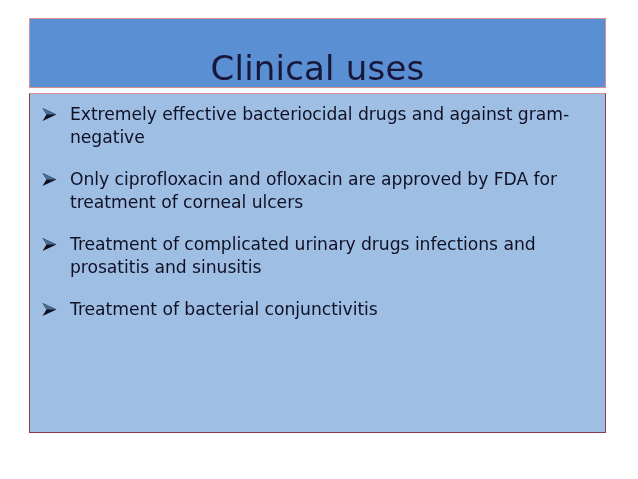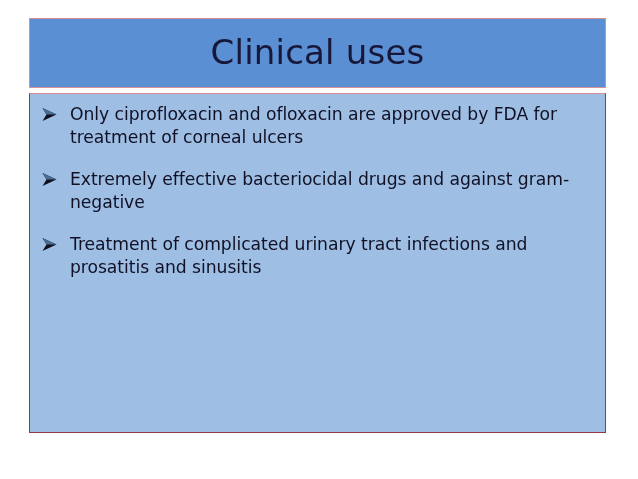--- a/index.html
+++ b/index.html
@@ -26,21 +26,21 @@
   #title-box {
     position: absolute;
     left: 29px;
     top: 18px;
     width: 577px;
     height: 70px;
     background: #5b8fd4;
     border: 1px solid #d98f96;
     box-sizing: border-box;
     display: flex;
-    align-items: center;
+    align-items: flex-end;
     justify-content: center;
   }
   #title-text {
     font-size: 34px;
     line-height: 1.05;
     color: #17173a;
     font-weight: 400;
     letter-spacing: 0.2px;
     text-align: center;
     white-space: nowrap;
@@ -108,41 +108,50 @@
   <div id="body-box">
     <ul class="bullets">
 
       <li class="bullet">
         <span class="bullet-marker">
           <svg viewBox="0 0 17 15" xmlns="http://www.w3.org/2000/svg">
             <polygon points="1.5,1 15.5,7.5 1.5,14 5.5,7.5" fill="#10101e"></polygon>
             <polygon points="1.5,1 15.5,7.5 5.5,7.5" fill="#4a6d92"></polygon>
           </svg>
         </span>
+        <span class="bullet-label">Extremely effective bacteriocidal drugs and against gram-negative</span>
+      </li>
+
+      <li class="bullet">
+        <span class="bullet-marker">
+          <svg viewBox="0 0 17 15" xmlns="http://www.w3.org/2000/svg">
+            <polygon points="1.5,1 15.5,7.5 1.5,14 5.5,7.5" fill="#10101e"></polygon>
+            <polygon points="1.5,1 15.5,7.5 5.5,7.5" fill="#4a6d92"></polygon>
+          </svg>
+        </span>
         <span class="bullet-label">Only ciprofloxacin and ofloxacin are approved by FDA for treatment of corneal ulcers</span>
       </li>
 
       <li class="bullet">
         <span class="bullet-marker">
           <svg viewBox="0 0 17 15" xmlns="http://www.w3.org/2000/svg">
             <polygon points="1.5,1 15.5,7.5 1.5,14 5.5,7.5" fill="#10101e"></polygon>
             <polygon points="1.5,1 15.5,7.5 5.5,7.5" fill="#4a6d92"></polygon>
           </svg>
         </span>
-        <span class="bullet-label">Extremely effective bacteriocidal drugs and against gram-negative</span>
+        <span class="bullet-label">Treatment of complicated urinary drugs infections and prosatitis  and sinusitis</span>
       </li>
 
       <li class="bullet">
         <span class="bullet-marker">
           <svg viewBox="0 0 17 15" xmlns="http://www.w3.org/2000/svg">
             <polygon points="1.5,1 15.5,7.5 1.5,14 5.5,7.5" fill="#10101e"></polygon>
             <polygon points="1.5,1 15.5,7.5 5.5,7.5" fill="#4a6d92"></polygon>
           </svg>
         </span>
-        <span class="bullet-label">Treatment of complicated urinary tract infections and prosatitis  and sinusitis</span>
+        <span class="bullet-label">Treatment of bacterial conjunctivitis</span>
       </li>
-
 
 
     </ul>
   </div>
 
 </div>
 
 </body></html>

